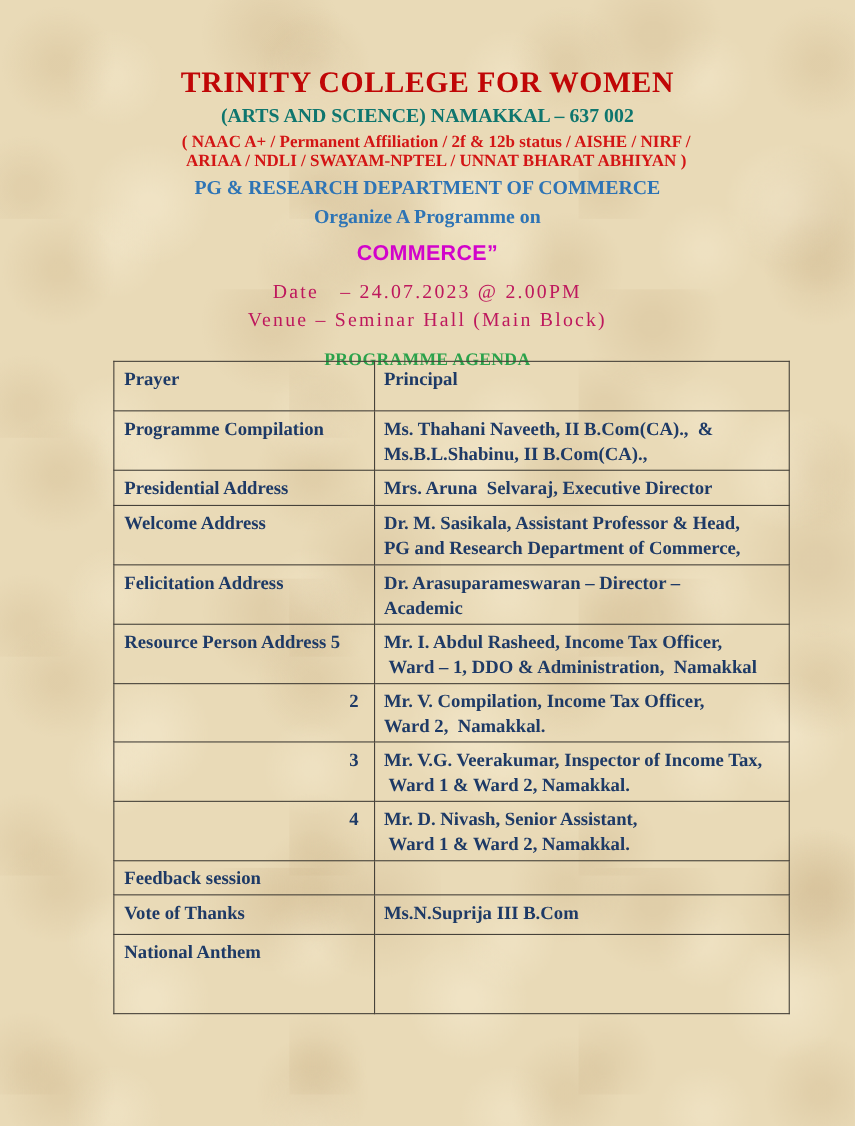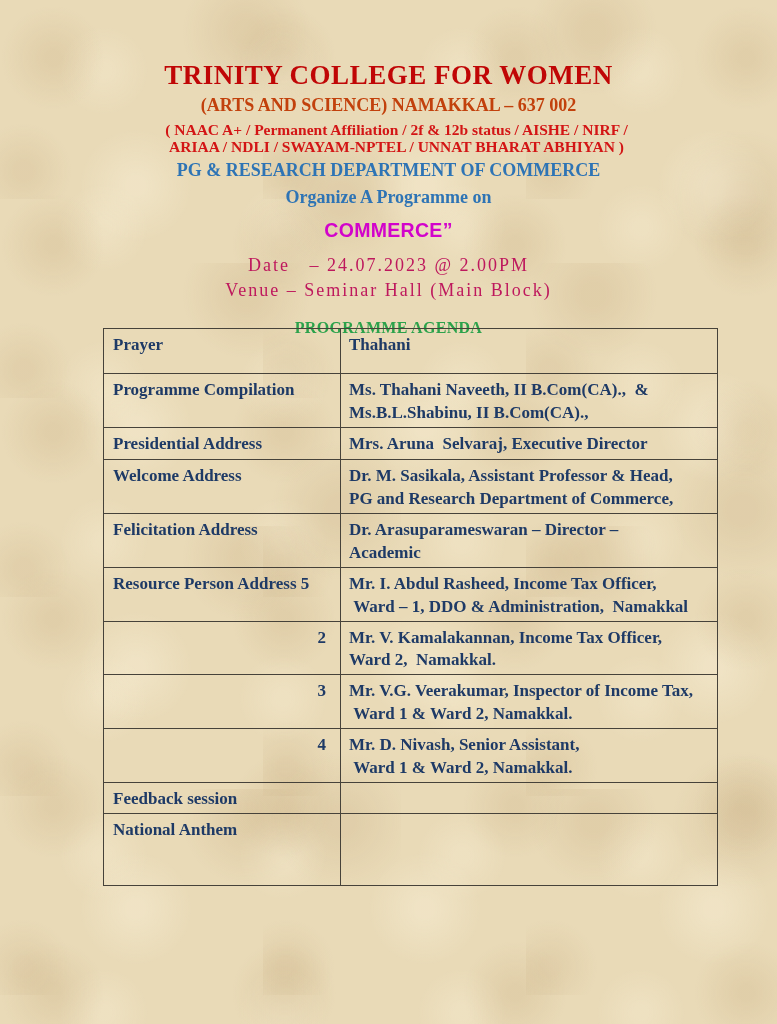--- a/index.html
+++ b/index.html
@@ -22,21 +22,21 @@
   .page { position: relative; width: 777px; height: 1024px; }
 
   .header { position: absolute; top: 0; left: 0; width: 777px; text-align: center; }
   .college-name {
     margin-top: 62px;
     font-size: 27px; font-weight: bold; color: #c00606;
     letter-spacing: 0.5px; line-height: 1.0;
   }
   .college-subtitle {
     margin-top: 7px;
-    font-size: 18px; font-weight: bold; color: #c2410c; line-height: 1.0;
+    font-size: 18px; font-weight: bold; color: #0f766e; line-height: 1.0;
   }
   .accreditation {
     margin-top: 7px;
     font-size: 15.5px; font-weight: bold; color: #d31515; line-height: 1.12; margin-left: 16px;
   }
   .department {
     margin-top: 5px;
     font-size: 18px; font-weight: bold; color: #2e74b5; line-height: 1.1;
   }
   .organize {
@@ -97,21 +97,21 @@
     </div>
     <div class="date-line">Date   – 24.07.2023 @ 2.00PM</div>
     <div class="venue-line">Venue – Seminar Hall (Main Block)</div>
     <div class="agenda-heading">PROGRAMME AGENDA</div>
   </div>
 
   <table class="agenda">
     <tbody>
         <tr style="height:45px;">
       <td class="label-cell">Prayer</td>
-      <td class="value-cell">Thahani</td>
+      <td class="value-cell">Principal</td>
     </tr>
     <tr style="height:47px;">
       <td class="label-cell">Programme Compilation</td>
       <td class="value-cell">Ms. Thahani Naveeth, II B.Com(CA).,  &amp;
 Ms.B.L.Shabinu, II B.Com(CA).,</td>
     </tr>
     <tr style="height:32px;">
       <td class="label-cell">Presidential Address</td>
       <td class="value-cell">Mrs. Aruna  Selvaraj, Executive Director</td>
     </tr>
@@ -125,37 +125,41 @@
       <td class="value-cell">Dr. Arasuparameswaran – Director –
 Academic</td>
     </tr>
     <tr style="height:47px;">
       <td class="label-cell">Resource Person Address 5</td>
       <td class="value-cell">Mr. I. Abdul Rasheed, Income Tax Officer,
  Ward – 1, DDO &amp; Administration,  Namakkal</td>
     </tr>
     <tr style="height:47px;">
       <td class="label-cell num">2</td>
-      <td class="value-cell">Mr. V. Kamalakannan, Income Tax Officer,
+      <td class="value-cell">Mr. V. Compilation, Income Tax Officer,
 Ward 2,  Namakkal.</td>
     </tr>
     <tr style="height:48px;">
       <td class="label-cell num">3</td>
       <td class="value-cell">Mr. V.G. Veerakumar, Inspector of Income Tax,
  Ward 1 &amp; Ward 2, Namakkal.</td>
     </tr>
     <tr style="height:46px;">
       <td class="label-cell num">4</td>
       <td class="value-cell">Mr. D. Nivash, Senior Assistant,
  Ward 1 &amp; Ward 2, Namakkal.</td>
     </tr>
     <tr style="height:29px;">
       <td class="label-cell">Feedback session</td>
       <td class="value-cell"></td>
     </tr>
+    <tr style="height:36px;">
+      <td class="label-cell">Vote of Thanks</td>
+      <td class="value-cell">Ms.N.Suprija III B.Com</td>
+    </tr>
     <tr style="height:72px;">
       <td class="label-cell">National Anthem</td>
       <td class="value-cell"></td>
     </tr>
   </tbody>
     </table>
 
 </div>
 
 </body></html>

